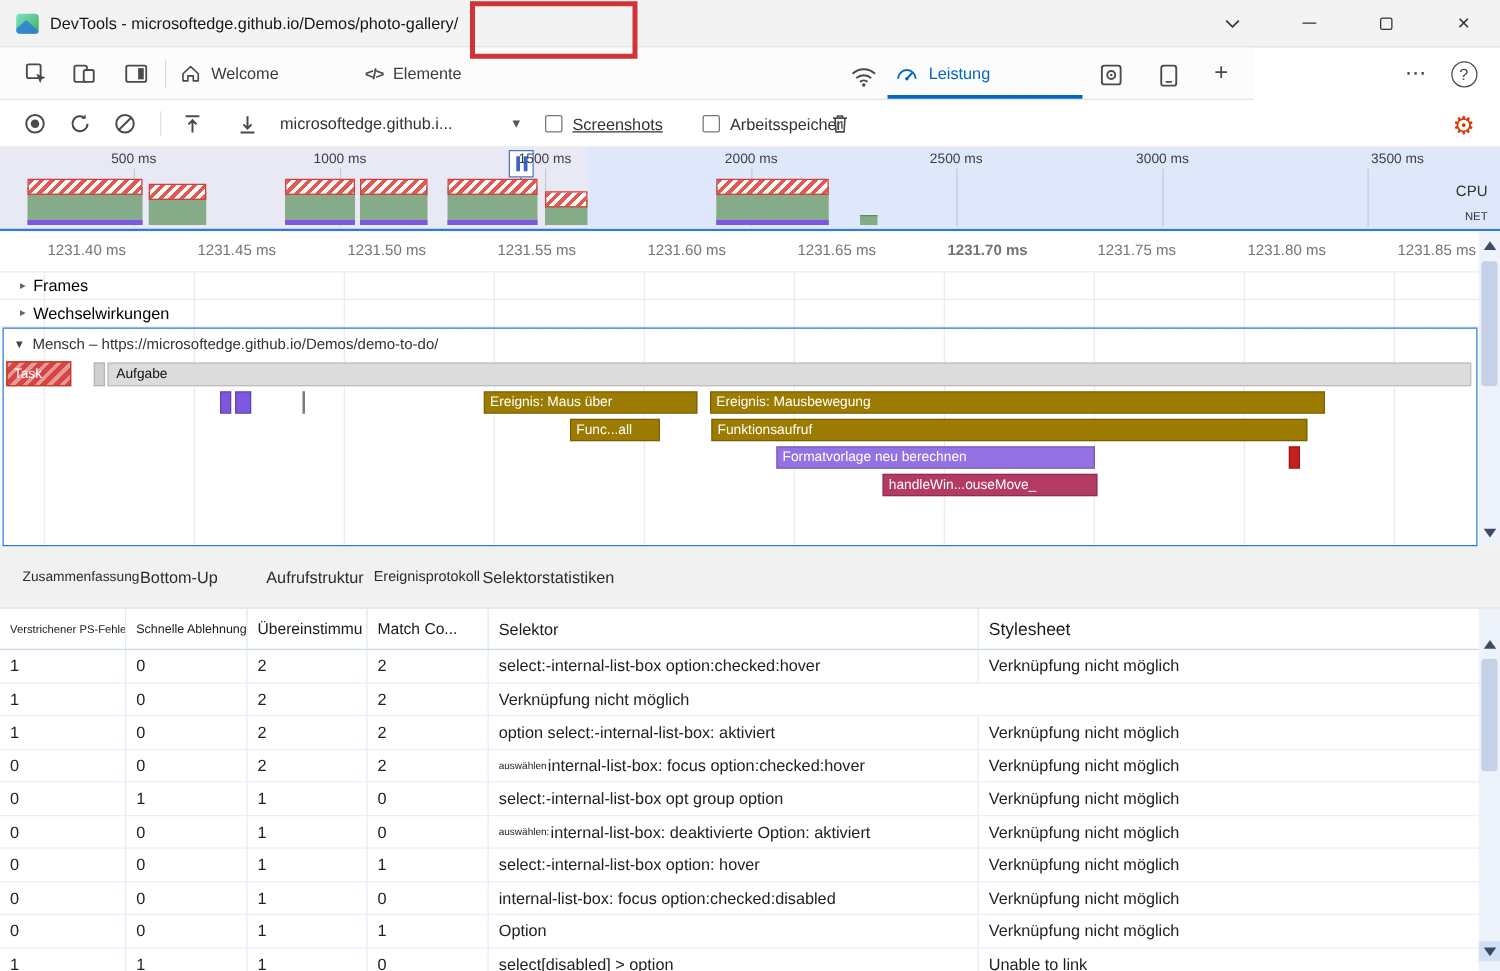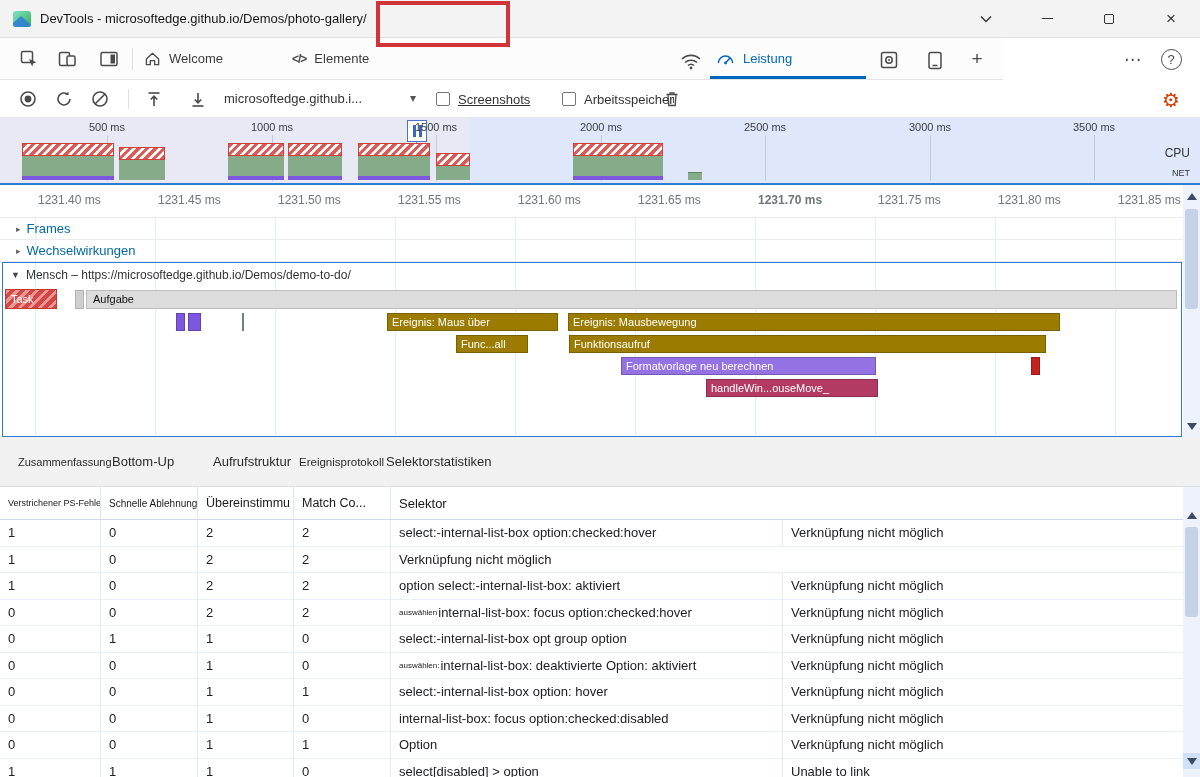--- a/index.html
+++ b/index.html
@@ -56,21 +56,21 @@
   .net-lab{position:absolute;right:10px;top:50px;font-size:9px;color:#333}
 
   
   .timeline{position:absolute;left:0;top:185px;width:1200px;height:252px;background:#fff}
   .tl-grid{position:absolute;left:0;top:33px;width:1183px;bottom:0;z-index:0}
   .grid-v{position:absolute;top:0;bottom:0;width:1px;background:#e4eefb}
   .ruler{position:absolute;left:0;top:0;width:1183px;height:33px;border-bottom:1px solid #ececec;z-index:1}
   .ruler-label{position:absolute;top:8px;font-size:12px;color:#70757a;white-space:nowrap}
   .track-row{position:absolute;left:0;width:1183px;height:22px;border-bottom:1px solid #ececec;z-index:1;display:flex;align-items:center}
   .row-arrow{margin-left:16px;font-size:9px;color:#5f6368}
-  .row-label{margin-left:6px;font-size:13px;color:#0369a1}
+  .row-label{margin-left:6px;font-size:13px;color:#000000}
   .main-track{position:absolute;left:2px;top:77px;width:1180px;height:175px;border:1px solid #2e7cd6;z-index:1}
   .mt-header{position:absolute;left:8px;top:5px;display:flex;align-items:center;gap:6px}
   .mt-arrow{font-size:9px;color:#444}
   .mt-label{font-size:12px;color:#333;white-space:nowrap}
   .task-chip{position:absolute;left:2px;top:26px;width:52px;height:20px;background:#d64541;border:1px solid #c0392b;color:#fff;font-size:11px;line-height:18px;padding-left:5px;background-image:repeating-linear-gradient(135deg,rgba(255,255,255,.45) 0 3px,transparent 3px 7px)}
   .aufgabe-pre{position:absolute;left:72px;top:27px;width:9px;height:19px;background:#cfcfcf;border:1px solid #b3b3b3}
   .aufgabe{position:absolute;left:83px;top:27px;width:1091px;height:19px;background:#dcdcdc;border:1px solid #bdbdbd;font-size:11px;line-height:17px;padding-left:6px;color:#111}
   .flame-layer{position:absolute;left:0;top:0;right:0;bottom:0}
   .flame-bar{position:absolute;height:18px;line-height:16px;font-size:11px;color:#fff;border:1px solid rgba(0,0,0,.22);overflow:hidden;white-space:nowrap}
   .sb{position:absolute;width:17px;background:#eef3fb}
@@ -272,21 +272,21 @@
     <div class="ov-label" style="left: 272px;">1000 ms</div>
     <div class="ov-grid" style="left: 436px;"></div>
     <div class="ov-label" style="left: 436px;">1500 ms</div>
     <div class="ov-grid" style="left: 601px;"></div>
     <div class="ov-label" style="left: 601px;">2000 ms</div>
     <div class="ov-grid" style="left: 765px;"></div>
     <div class="ov-label" style="left: 765px;">2500 ms</div>
     <div class="ov-grid" style="left: 930px;"></div>
     <div class="ov-label" style="left: 930px;">3000 ms</div>
     <div class="ov-grid" style="left: 1094px;"></div>
-    <div class="ov-label" style="left: 1094px;">3500 ms</div>
+    <div class="ov-label" style="left: 1118px;">3500 ms</div>
     <div class="blob-green" style="left: 22px; width: 92px; height: 30px; background: rgb(134, 171, 136);"></div>
     <div class="blob-hatch" style="left: 22px; width: 92px; bottom: 27px;"></div>
     <div class="blob-purple" style="left: 22px; width: 92px; background: rgb(126, 87, 224);"></div>
     <div class="blob-green" style="left: 119px; width: 46px; height: 26px; background: rgb(134, 171, 136);"></div>
     <div class="blob-hatch" style="left: 119px; width: 46px; bottom: 23px;"></div>
     <div class="blob-green" style="left: 228px; width: 56px; height: 30px; background: rgb(134, 171, 136);"></div>
     <div class="blob-hatch" style="left: 228px; width: 56px; bottom: 27px;"></div>
     <div class="blob-purple" style="left: 228px; width: 56px; background: rgb(126, 87, 224);"></div>
     <div class="blob-green" style="left: 288px; width: 54px; height: 30px; background: rgb(134, 171, 136);"></div>
     <div class="blob-hatch" style="left: 288px; width: 54px; bottom: 27px;"></div>
@@ -379,20 +379,21 @@
   </div>
 <div class="annotation-box"></div>
 
 <div class="seltable">
   <div class="thead">
       <div class="th" style="width: 100px; font-size: 9px;">Verstrichener PS-Fehler</div>
       <div class="th" style="width: 97px; font-size: 10px;">Schnelle Ablehnung</div>
       <div class="th" style="width: 96px; font-size: 12.5px;">Übereinstimmu</div>
       <div class="th" style="width: 97px; font-size: 12.5px;">Match Co...</div>
       <div class="th" style="width: 392px; font-size: 13px;">Selektor</div>
+      <div class="th" style="width: 401px; font-size: 14px;">Stylesheet</div>
     </div>
   <div class="tbody">
       <div class="tr">
         <div class="td" style="width: 100px;">1</div>
         <div class="td" style="width: 97px;">0</div>
         <div class="td" style="width: 96px;">2</div>
         <div class="td" style="width: 97px;">2</div>
         <div class="td" style="width: 392px;">select:-internal-list-box option:checked:hover</div>
         <div class="td" style="width: 401px;">Verknüpfung nicht möglich</div>
       </div>

